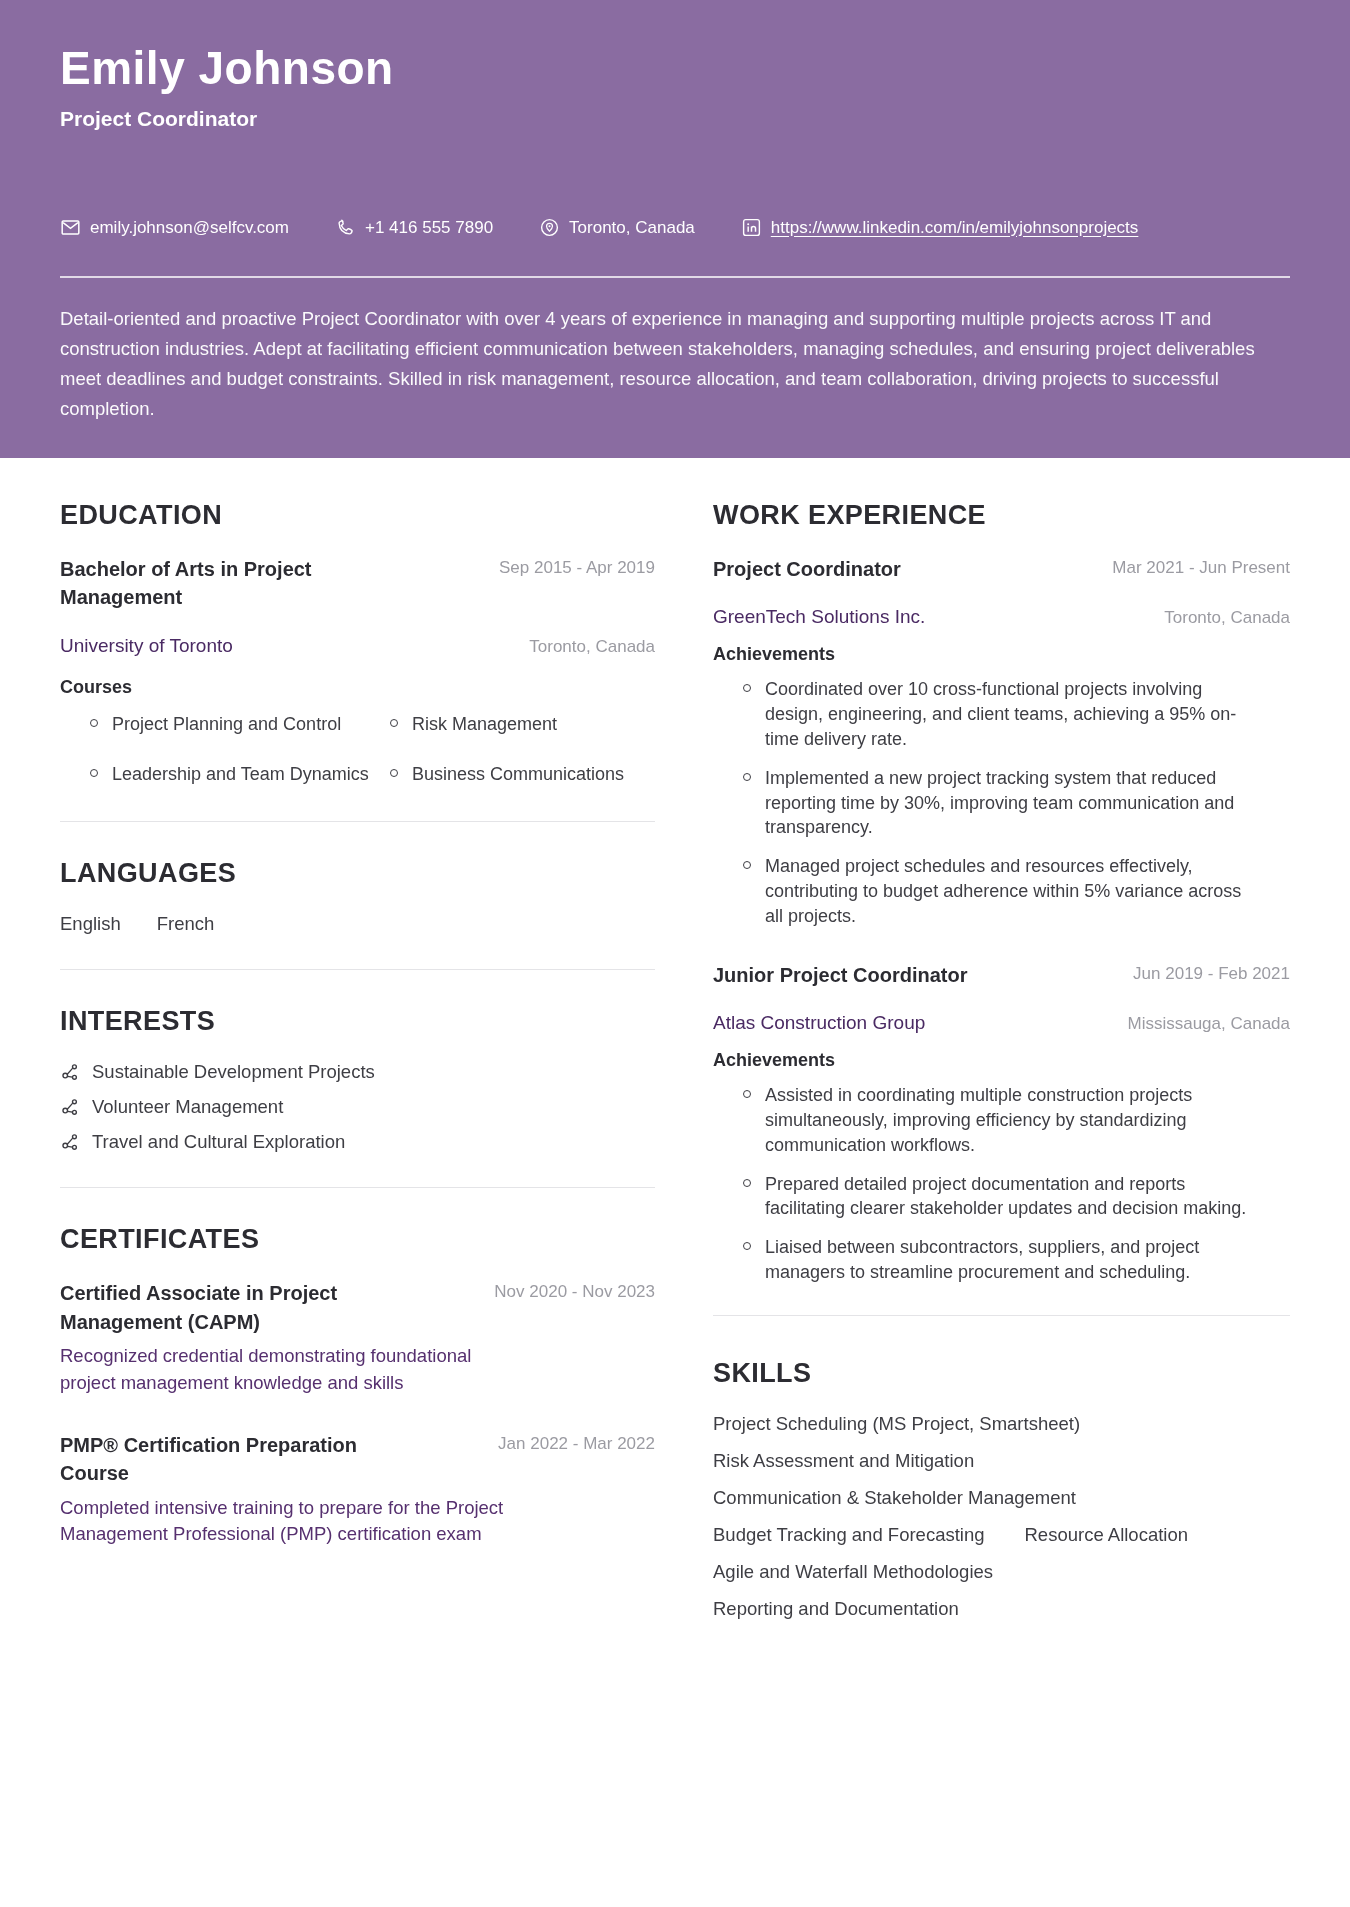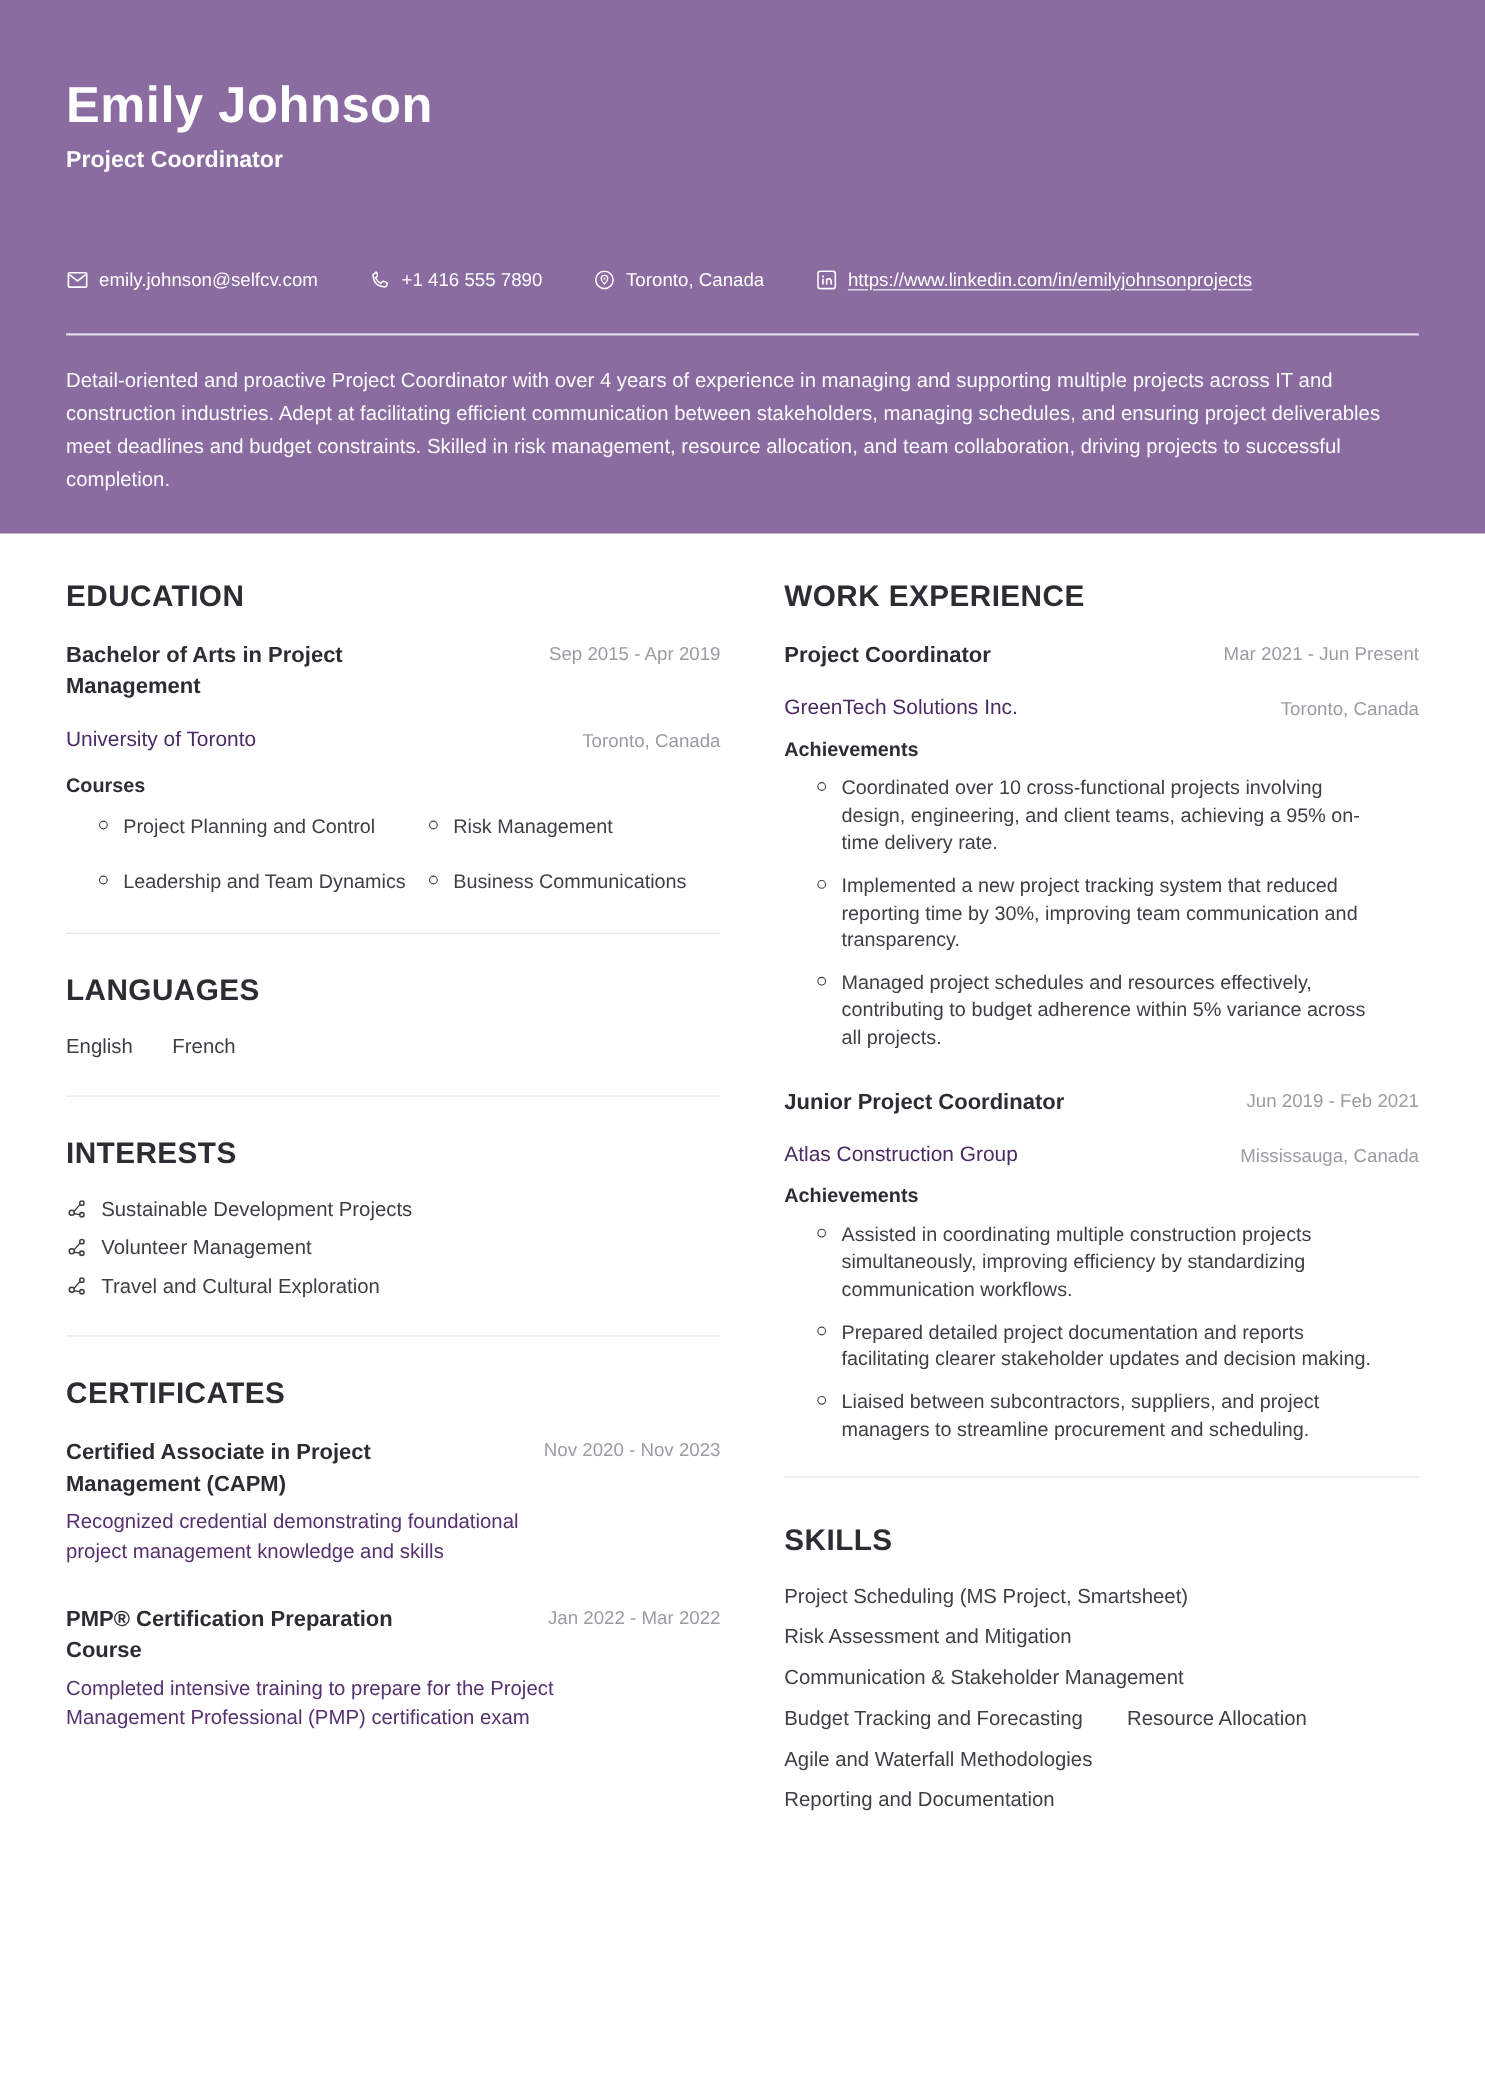--- a/index.html
+++ b/index.html
@@ -1,21 +1,21 @@
 <!DOCTYPE html>
 <html><head>
 <meta charset="utf-8">
 <style>
   * { margin:0; padding:0; box-sizing:border-box; }
   html,body { background:#ffffff; }
   body { font-family:"Liberation Sans", sans-serif; }
   .page { width:1350px; height:1907px; background:#fff; overflow:hidden; }
 
   
-  .hdr { background:#8a6ca1; color:#fff; padding:68px 60px 34px 60px; }
+  .hdr { background:#8a6ca1; color:#fff; padding:41px 60px 34px 60px; }
   .hdr h1 { font-size:46px; font-weight:800; letter-spacing:.5px; }
   .hdr .subtitle { font-size:21px; font-weight:700; margin-top:12px; }
   .contacts { display:flex; align-items:center; gap:46px; margin-top:86px; font-size:17px; }
   .contact { display:flex; align-items:center; gap:9px; color:#fff; }
   .contact svg { width:21px; height:21px; display:block; color:#fff; }
   .contact.link span.txt { text-decoration:underline; text-underline-offset:3px; cursor:pointer; }
   .hdr-sep { height:2px; background:rgba(255,255,255,.75); margin-top:38px; }
   .summary { margin-top:26px; font-size:18.5px; line-height:1.62; color:rgba(255,255,255,.97); max-width:1230px; }
 
   

